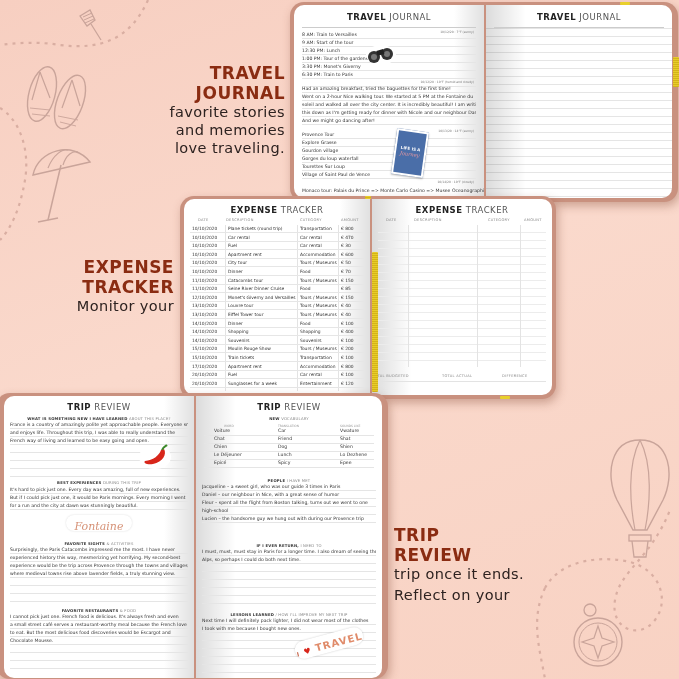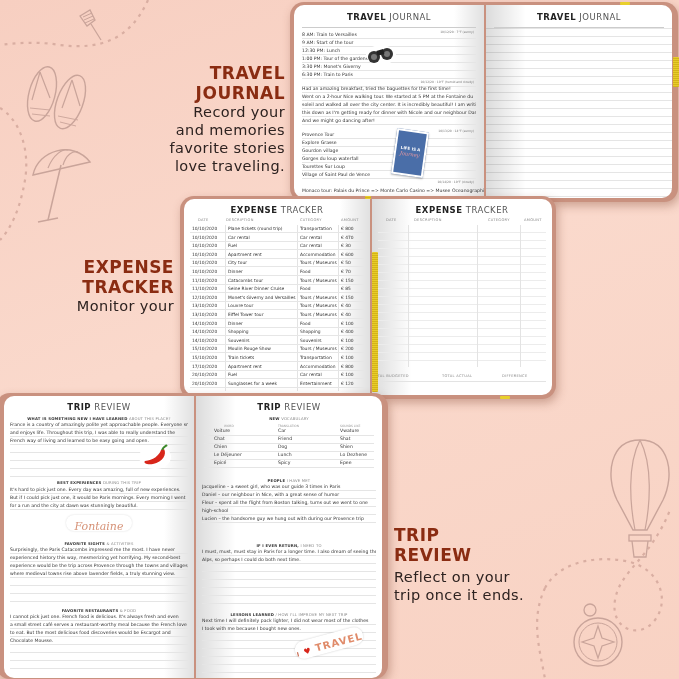--- a/index.html
+++ b/index.html
@@ -164,37 +164,36 @@
 <svg class="deco" style="left:568px;top:600px" width="60" height="75" viewBox="0 0 60 75">
   <circle cx="22" cy="10" r="6" fill="none" stroke="#c9a49a" stroke-width="1.3"></circle>
   <circle cx="30" cy="42" r="24" fill="none" stroke="#c9a49a" stroke-width="1.4"></circle>
   <circle cx="30" cy="42" r="19" fill="none" stroke="#c9a49a" stroke-width="1"></circle>
   <path d="M30 26 L34 38 L46 42 L34 46 L30 58 L26 46 L14 42 L26 38 Z" fill="none" stroke="#c9a49a" stroke-width="1.2"></path>
 </svg>
 
 <div class="feature right" style="left:110px;top:63px;width:175px;">
   <div class="ttl">TRAVEL</div>
   <div class="ttl">JOURNAL</div>
-  <div class="sub">Record your</div>
+  <div class="sub">favorite stories</div>
   <div class="sub">and memories</div>
-  <div class="sub">favorite stories</div>
   <div class="sub">love traveling.</div>
 </div>
 
 <div class="feature right" style="left:20px;top:257px;width:154px;">
   <div class="ttl">EXPENSE</div>
   <div class="ttl">TRACKER</div>
   <div class="sub">Monitor your</div>
 </div>
 
 <div class="feature left" style="left:394px;top:525px;width:170px;">
   <div class="ttl">TRIP</div>
   <div class="ttl">REVIEW</div>
+  <div class="sub">trip once it ends.</div>
   <div class="sub" style="margin-top:3px">Reflect on your</div>
-  <div class="sub">trip once it ends.</div>
 </div>
 
 <div class="book" style="left:290px;top:2px;width:388px;height:200px;">
   <div class="page left-page" style="left:4px;top:3px;width:190px;height:193px;">
     <div class="gutter-shadow-r"></div>
     <div class="page-title" style="margin-top:7px;">
       <b>TRAVEL</b> <span class="light">JOURNAL</span>
     </div>
     <div style="position:absolute;left:8px;right:8px;top:22px;height:1px;background:#ccc"></div>
 

